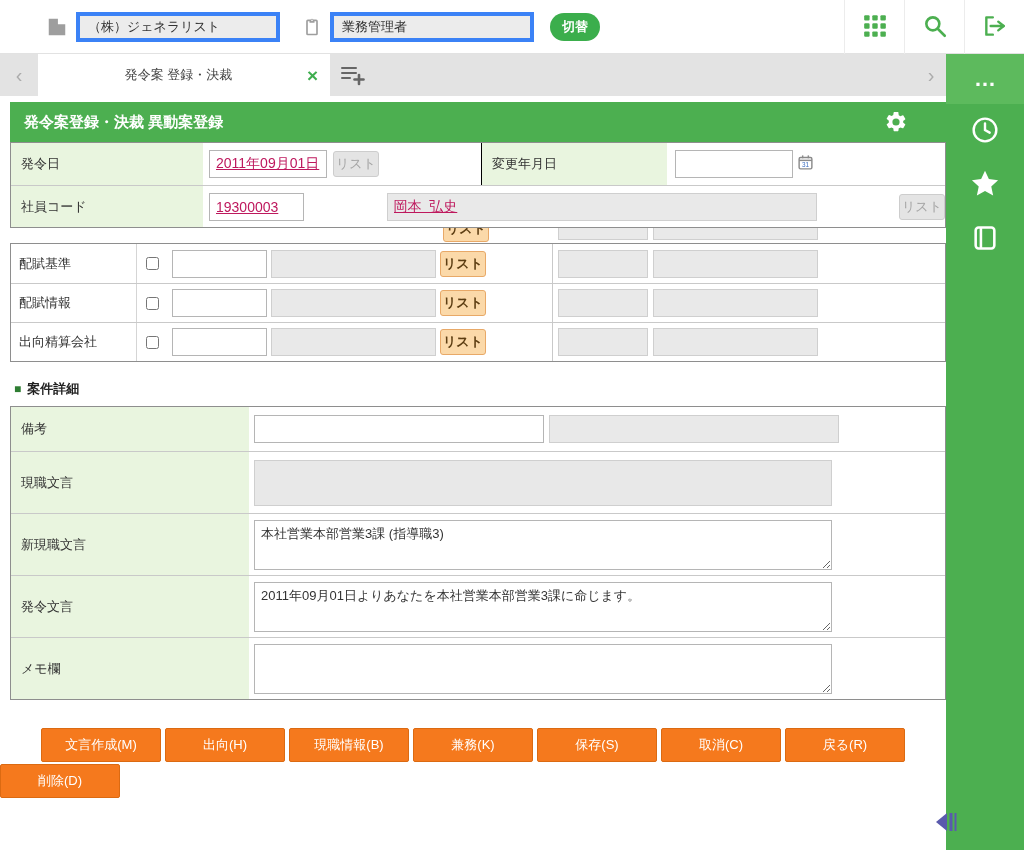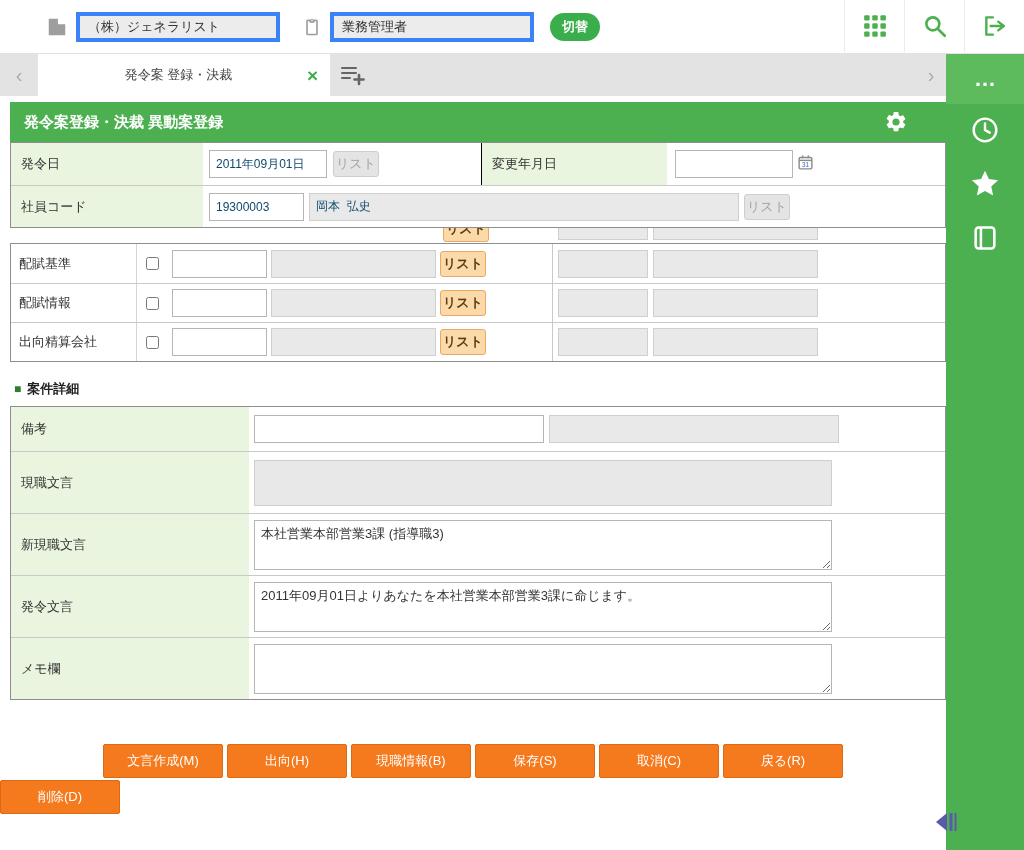--- a/index.html
+++ b/index.html
@@ -53,24 +53,24 @@
   .trow { display: flex; align-items: center; }
   .trow + .trow { border-top: 1px solid #c9c9c9; }
   .lblcell { background: #e9f5df; align-self: stretch; display: flex; align-items: center; padding-left: 10px; }
 
   .t1 { }
   .t1 .trow { height: 42px; }
   .c-label1 { width: 192px; }
   .c-content1 { width: 278px; display: flex; align-items: center; padding-left: 6px; gap: 6px; }
   .c-label2 { width: 186px; border-left: 1px solid #000000; }
   .c-content2 { flex: 1; display: flex; align-items: center; padding-left: 8px; gap: 4px; }
-  .c-content-row2 { flex: 1; display: flex; align-items: center; padding-left: 6px; gap: 5px; }
+  .c-content-row2 { flex: 1; display: flex; align-items: center; padding-left: 6px; gap: 5px; justify-content: space-between; }
 
   .inp { height: 28px; border: 1px solid #b5b5b5; background: #fff; padding: 0 6px;
-    font-size: 12px; color: #0c4a6e; font-family: inherit; }
+    font-size: 14px; color: #be185d; font-family: inherit; text-decoration: underline; }
   .inp.ro { background: #e9e9e9; border-color: #cfcfcf; }
   .w118 { width: 118px; } .w95 { width: 95px; } .w430 { width: 430px; }
   .w90 { width: 90px; } .w165 { width: 165px; } .w290 { width: 290px; }
 
   .list-btn { width: 46px; height: 26px; font-size: 13px; border-radius: 3px; font-family: inherit; cursor: pointer; }
   .list-btn.disabled { background: #e4e4e4; border: 1px solid #cdcdcd; color: #a5a5a5; }
   .list-btn.enabled { background: #fbd9a9; border: 1px solid #e8a968; color: #5c3d12; font-weight: bold; }
 
   
   .partial { margin-left: 10px; margin-top: 0; width: 936px; height: 15px; position: relative; overflow: hidden; }
@@ -90,21 +90,21 @@
     display: flex; gap: 6px; align-items: center; }
   .sect .sq { color: #2e7d32; font-size: 12px; }
 
   .t3 .d-label { width: 238px; }
   .d-content { flex: 1; display: flex; align-items: center; padding-left: 5px; gap: 5px; }
   .h44 { height: 44px; } .h62 { height: 62px; }
   .ta { width: 578px; height: 50px; border: 1px solid #b5b5b5; padding: 4px 6px;
     font-family: inherit; font-size: 13px; resize: vertical; color: #333; }
   .ta-ro { width: 578px; height: 46px; background: #e8e8e8; border: 1px solid #cfcfcf; }
 
-  .btns { margin-top: 44px; width: 946px; display: flex; justify-content: center; gap: 4px; }
+  .btns { margin-top: 28px; width: 946px; display: flex; justify-content: center; gap: 4px; }
   .btns2 { margin-top: 2px; width: 946px; display: flex; justify-content: flex-start; }
   .obtn { width: 120px; height: 34px; background: #f5791d; border: 1px solid #db6a12; color: #fff;
     font-size: 13px; font-family: inherit; border-radius: 2px; cursor: pointer; }
 
   .collapse { position: absolute; left: 934px; top: 810px; z-index: 9; cursor: pointer; }
 </style>
 </head>
 <body>
 
 <div class="app">
@@ -340,20 +340,21 @@
         <div class="d-content">
           <textarea class="ta" style=""></textarea>
         </div>
       </div>
     </div>
 
     <div class="btns">
       <button class="obtn">文言作成(M)</button>
       <button class="obtn">出向(H)</button>
       <button class="obtn">現職情報(B)</button>
+      <button class="obtn">兼務(K)</button>
       <button class="obtn">保存(S)</button>
       <button class="obtn">取消(C)</button>
       <button class="obtn">戻る(R)</button>
     </div>
     <div class="btns2">
       <button class="obtn">削除(D)</button>
     </div>
   </main>
 
   <span class="collapse">

